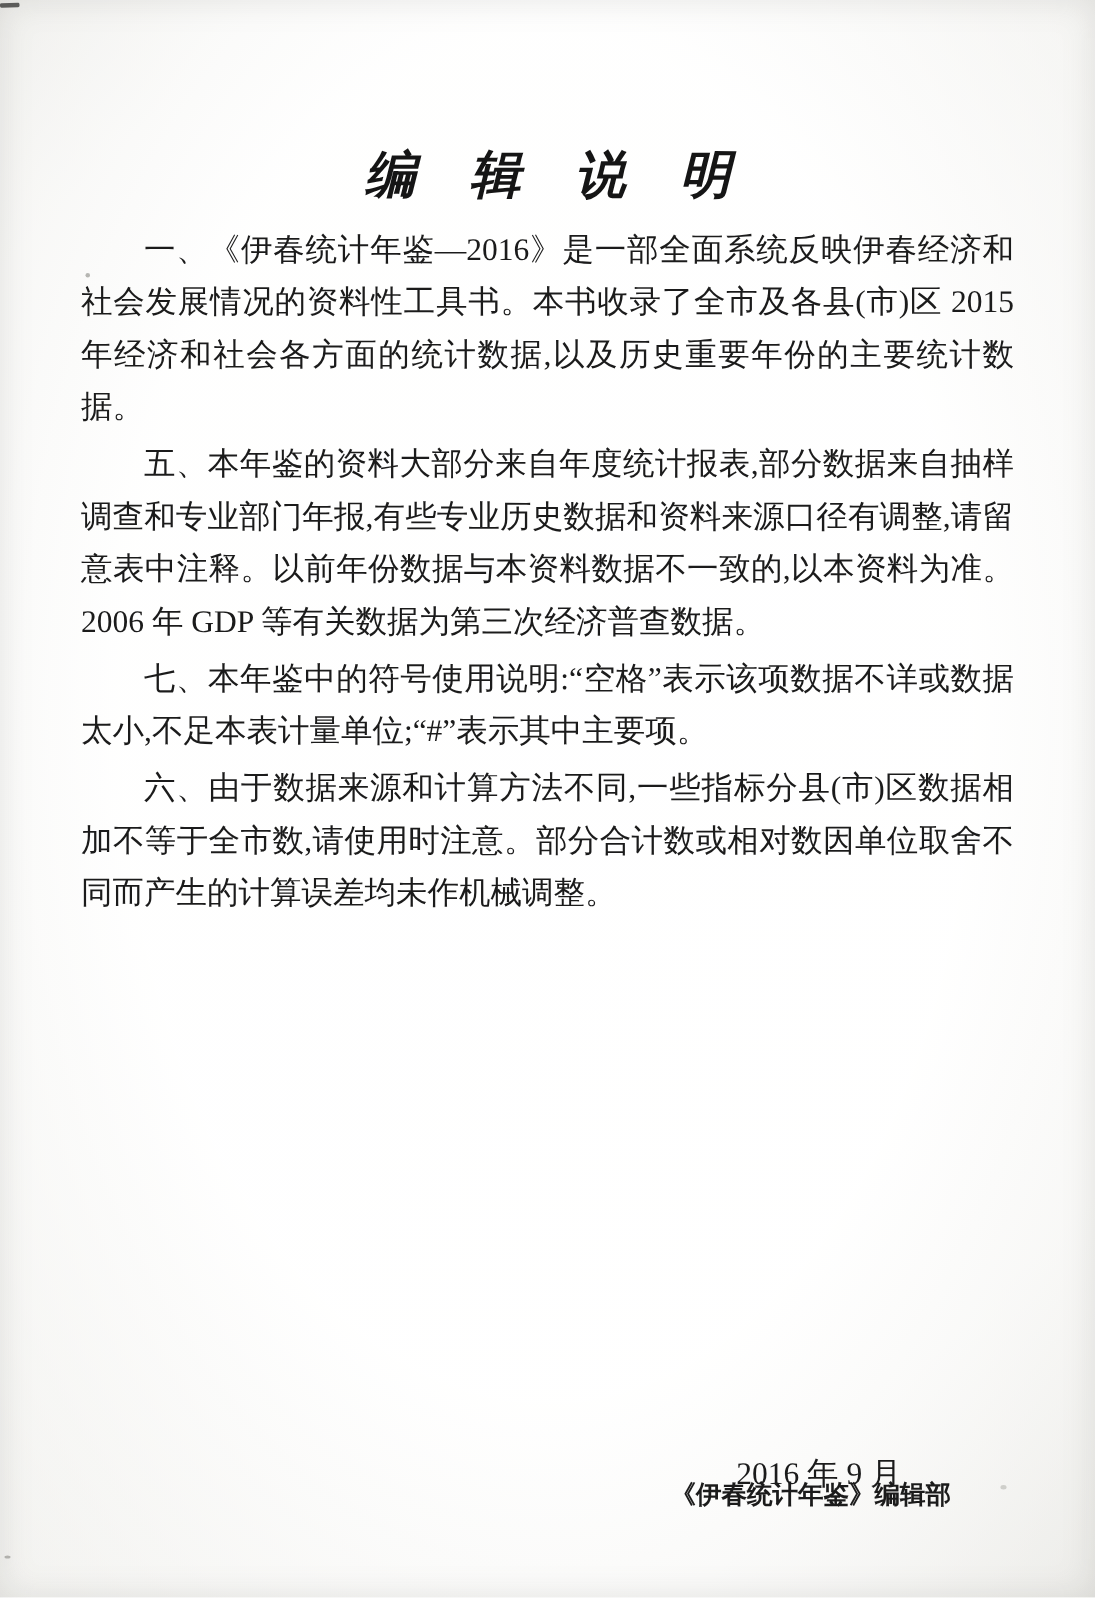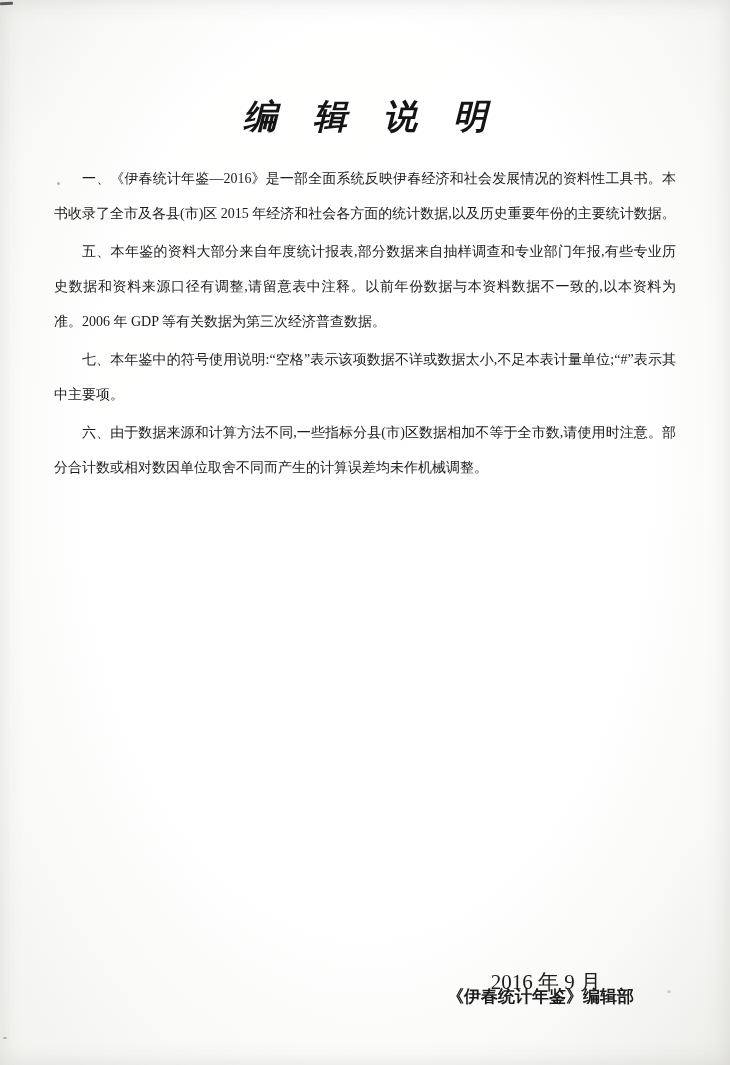--- a/index.html
+++ b/index.html
@@ -33,24 +33,24 @@
     font-size: 34px;
     font-weight: 700;
     letter-spacing: 36px;
     padding-left: 36px; 
     white-space: nowrap;
     color: #151515;
   }
 
   .content {
     position: absolute;
-    top: 161px;
+    top: 149px;
     left: 54px;
     width: 622px;
-    font-size: 14px;
+    font-size: 21px;
     line-height: 35px;
     text-align: justify;
     text-justify: inter-ideograph;
   }
   .content p {
     margin: 0 0 3px 0;
     text-indent: 2em;
   }
 
   .colophon-signature {

